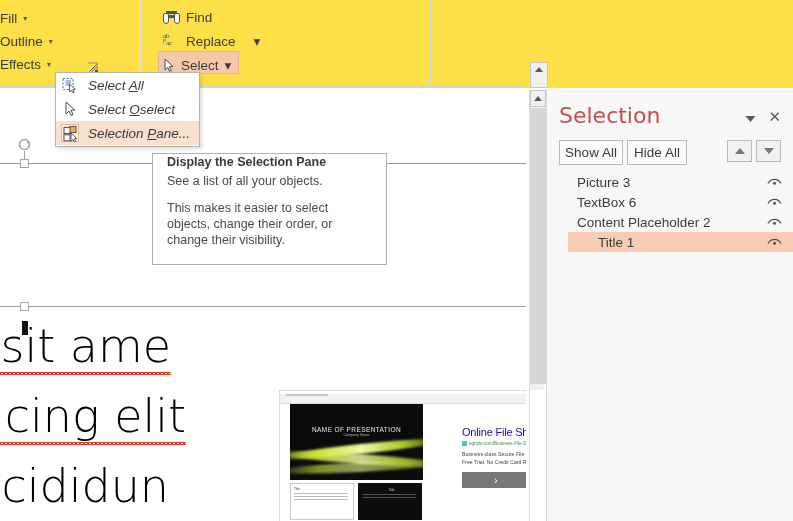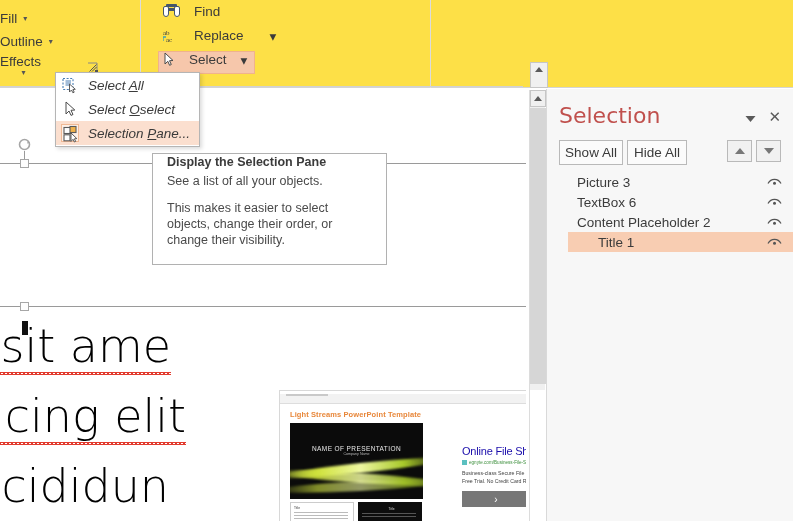--- a/index.html
+++ b/index.html
@@ -28,21 +28,21 @@
   }
   .rb-launcher {
     position: absolute; left: 120px; top: 62px; width: 14px; height: 14px;
     font-size: 11px; color: #555; line-height: 14px; text-align: center;
   }
   .rb-edit-group {
     position: absolute; left: 146px; top: 0; width: 285px; height: 88px;
     border-right: 1px solid #dcdcdc;
   }
   .rb-btn {
-    position: absolute; display: flex; align-items: flex-start; gap: 14px;
+    position: absolute; display: flex; align-items: flex-end; gap: 6px;
     height: 23px; padding: 0 7px 0 4px; font-size: 13.5px; color: #3b3b3b;
     white-space: nowrap; border: 1px solid transparent;
   }
   .rb-btn.sel {
     background: #f6c7ab; border-color: #f0b28d;
   }
   .ic { display: inline-block; flex: 0 0 auto; }
 
   
   .ic-binoc { position: relative; width: 17px; height: 14px; }
@@ -259,21 +259,21 @@
 
     <div class="rb-group-shape">
       <div class="rb-item" style="left:34px; top:8px;">
         <span>Fill</span>
         <span class="caret">▾</span>
       </div>
       <div class="rb-item" style="left:34px; top:31px;">
         <span>Outline</span>
         <span class="caret">▾</span>
       </div>
-      <div class="rb-item" style="left:34px; top:54px;flex-direction:column;">
+      <div class="rb-item" style="left:34px; top:54px;">
         <span>Effects</span>
         <span class="caret">▾</span>
       </div>
       <div class="rb-launcher">
         <svg width="12" height="12" viewBox="0 0 12 12">
           <path d="M1 1 L10 1 L10 10" fill="none" stroke="#888" stroke-width="1"></path>
           <path d="M2.5 9.5 L9.5 2.5 M5 9.5 L9.5 5" stroke="#555" stroke-width="1"></path>
           <rect x="8" y="8" width="3" height="3" fill="#555"></rect>
         </svg>
       </div>
@@ -387,21 +387,20 @@
       <span class="sq">pisicing elit</span>
     </div>
     <div class="slide-text" style="top:370px;">
       <span>r incididun</span>
     </div>
 
     <div class="pic">
       <div class="pic-topbar">
           <i></i>
         </div>
-      <div class="pic-head">Light Streams PowerPoint Template</div>
       <div class="pic-body">
 
         <div class="pic-hero">
           <div class="streak" style="top:40px; transform:rotate(-6deg);"></div>
           <div class="streak" style="top:50px; transform:rotate(4deg); opacity:.85;"></div>
           <div class="streak" style="top:58px; transform:rotate(-3deg); opacity:.6;"></div>
           <div class="t1">NAME OF PRESENTATION</div>
           <div class="t2">Company Name</div>
         </div>
 

